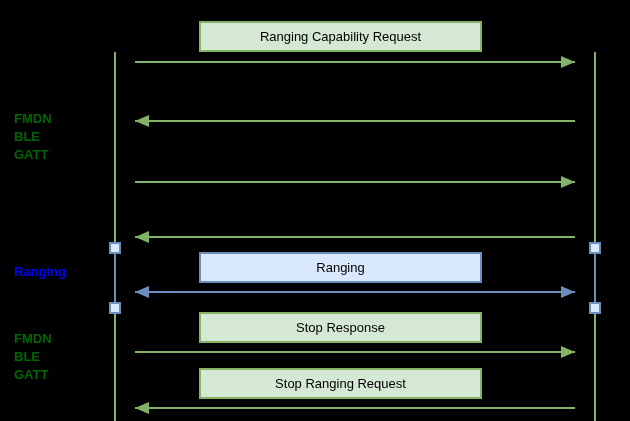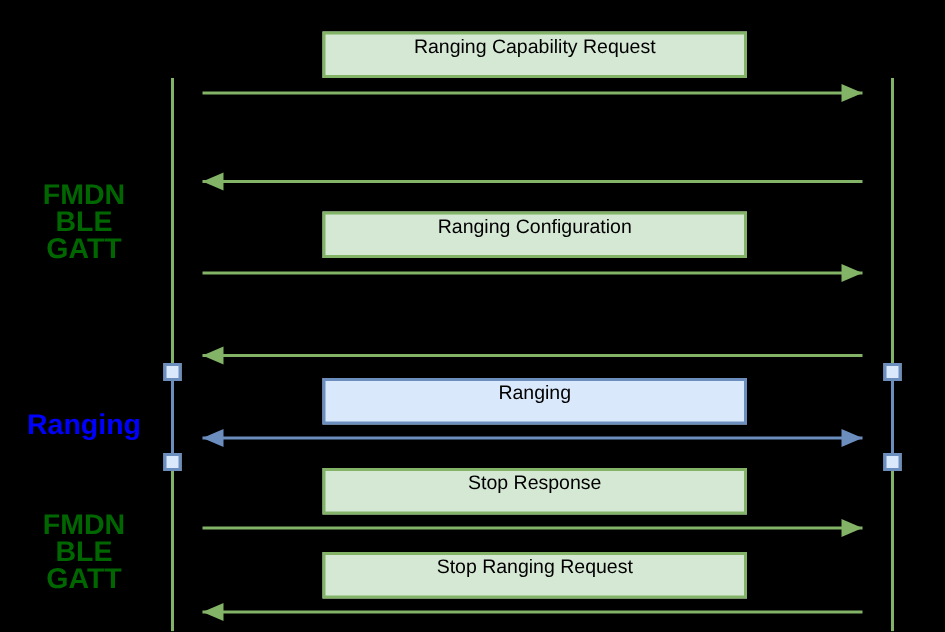--- a/index.html
+++ b/index.html
@@ -21,24 +21,24 @@
   .right .ll-green,.right .ll-blue{left:594px;}
   .left  .ll-sq{left:109px;}
   .right .ll-sq{left:589px;}
   .sq-top{top:242px;}
   .sq-bot{top:302px;}
   
   .msg{position:absolute;inset:0;}
   .msg.green{--c:#82b366;--fill:#d5e8d4;}
   .msg.blue {--c:#6c8ebf;--fill:#dae8fc;}
   .msg .box{
-    position:absolute;left:215px;width:283px;height:31px;box-sizing:border-box;
+    position:absolute;left:199px;width:283px;height:31px;box-sizing:border-box;
     top:var(--box-top);
     background:var(--fill);border:2px solid var(--c);
-    display:flex;justify-content:center;
+    display:flex;align-items:center;justify-content:center;
     font-size:13px;color:#000;
   }
   .msg .line{
     position:absolute;left:135px;width:440px;height:2px;
     top:calc(var(--arrow-y) - 1px);
     background:var(--c);
   }
   .msg .head{position:absolute;width:0;height:0;top:calc(var(--arrow-y) - 6px);}
   .msg .head-r{
     left:561px;
@@ -53,21 +53,21 @@
   .m1{--box-top:21px; --arrow-y:62px;}
   .m2{--box-top:81px; --arrow-y:121px;}
   .m3{--box-top:141px;--arrow-y:182px;}
   .m4{--box-top:195px;--arrow-y:237px;}
   .m5{--box-top:252px;--arrow-y:292px;}
   .m6{--box-top:312px;--arrow-y:352px;}
   .m7{--box-top:368px;--arrow-y:408px;}
   
   .side-label{
     position:absolute;left:14px;width:84px;
-    text-align:center;font-weight:bold;font-size:19px;line-height:18px;margin-top:12px;
+    text-align:left;font-weight:bold;font-size:13px;line-height:18px;
   }
   .side-label.green{color:#006600;}
   .side-label.blue{color:#0000ff;}
   .sl-top{top:110px;}
   .sl-mid{top:263px;}
   .sl-bot{top:330px;}
 </style>
 </head>
 <body>
 
@@ -107,23 +107,20 @@
     <div class="line"></div>
     <div class="head head-r"></div>
   </div>
 
   <div class="msg green m2">
     <div class="line"></div>
     <div class="head head-l"></div>
   </div>
 
   <div class="msg green m3">
-    <div class="box">
-      <span>Ranging Configuration</span>
-    </div>
     <div class="line"></div>
     <div class="head head-r"></div>
   </div>
 
   <div class="msg green m4">
     <div class="line"></div>
     <div class="head head-l"></div>
   </div>
 
   <div class="msg blue m5">

